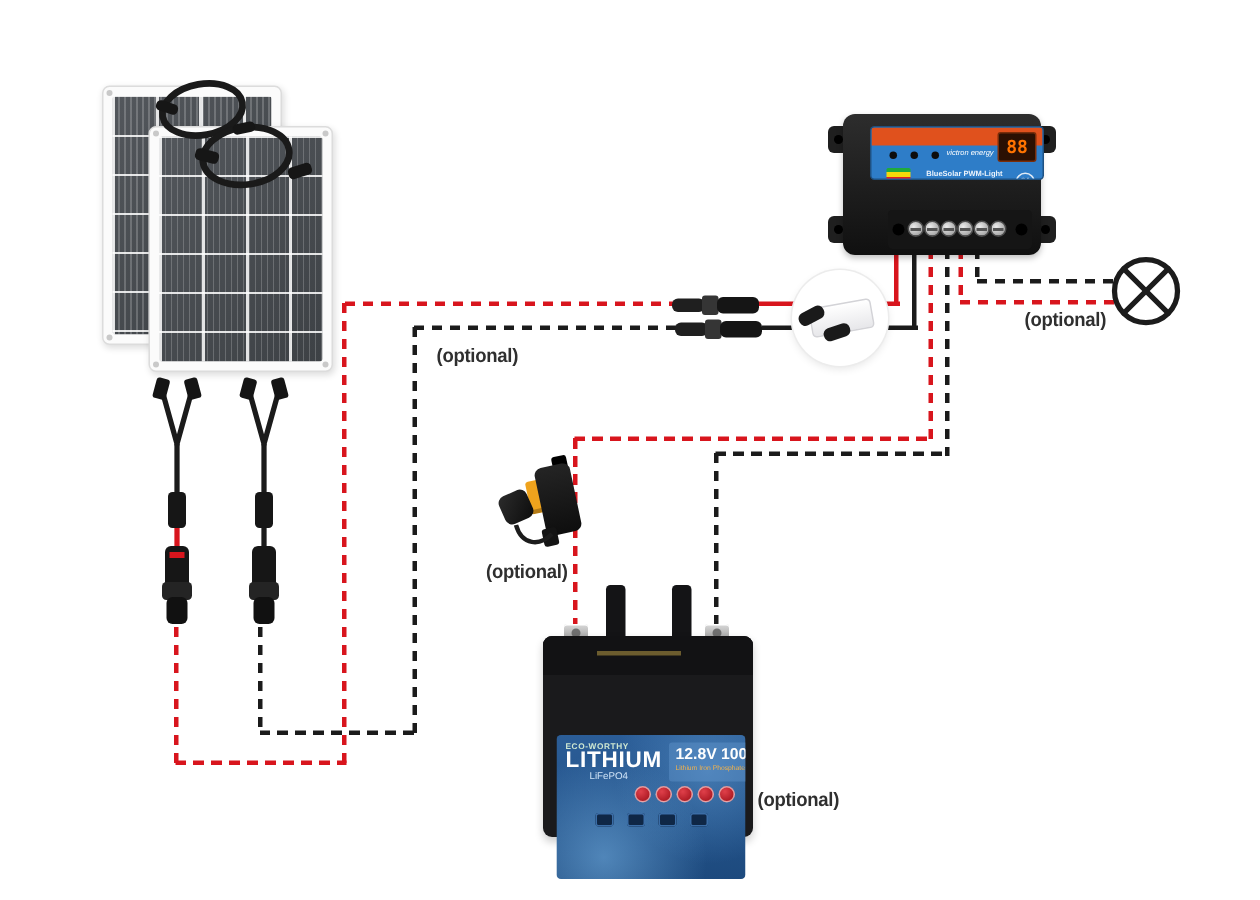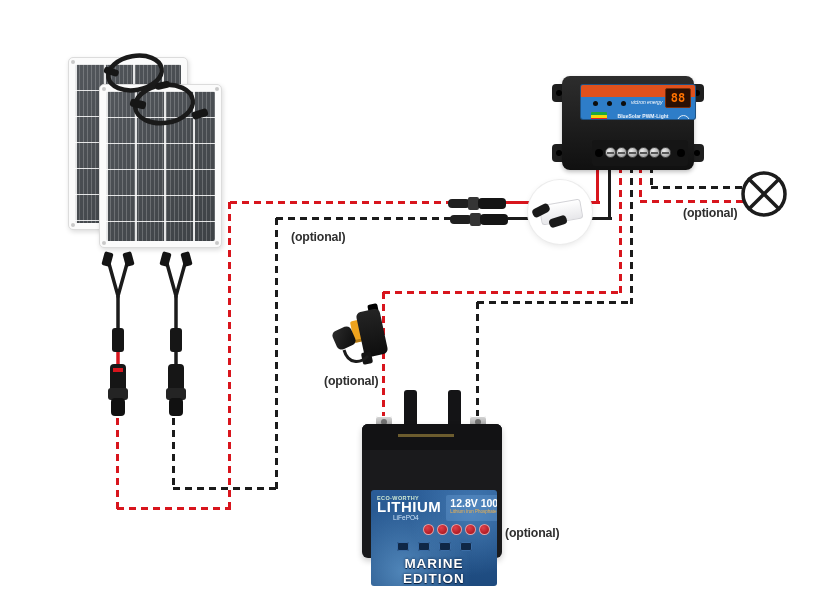--- a/index.html
+++ b/index.html
@@ -312,21 +312,20 @@
           <div class="badge"></div>
           <div class="badge"></div>
           <div class="badge"></div>
         </div>
         <div id="bat-icons">
           <div class="bicon"></div>
           <div class="bicon"></div>
           <div class="bicon"></div>
           <div class="bicon"></div>
         </div>
-        <div id="bat-edition">MARINE EDITION</div>
       </div>
     </div>
   </div>
 
   <div class="optional" style="left:291px;top:229px;">(optional)</div>
   <div class="optional" style="left:683px;top:205px;">(optional)</div>
   <div class="optional" style="left:324px;top:373px;">(optional)</div>
   <div class="optional" style="left:505px;top:525px;">(optional)</div>
 
 </div>

